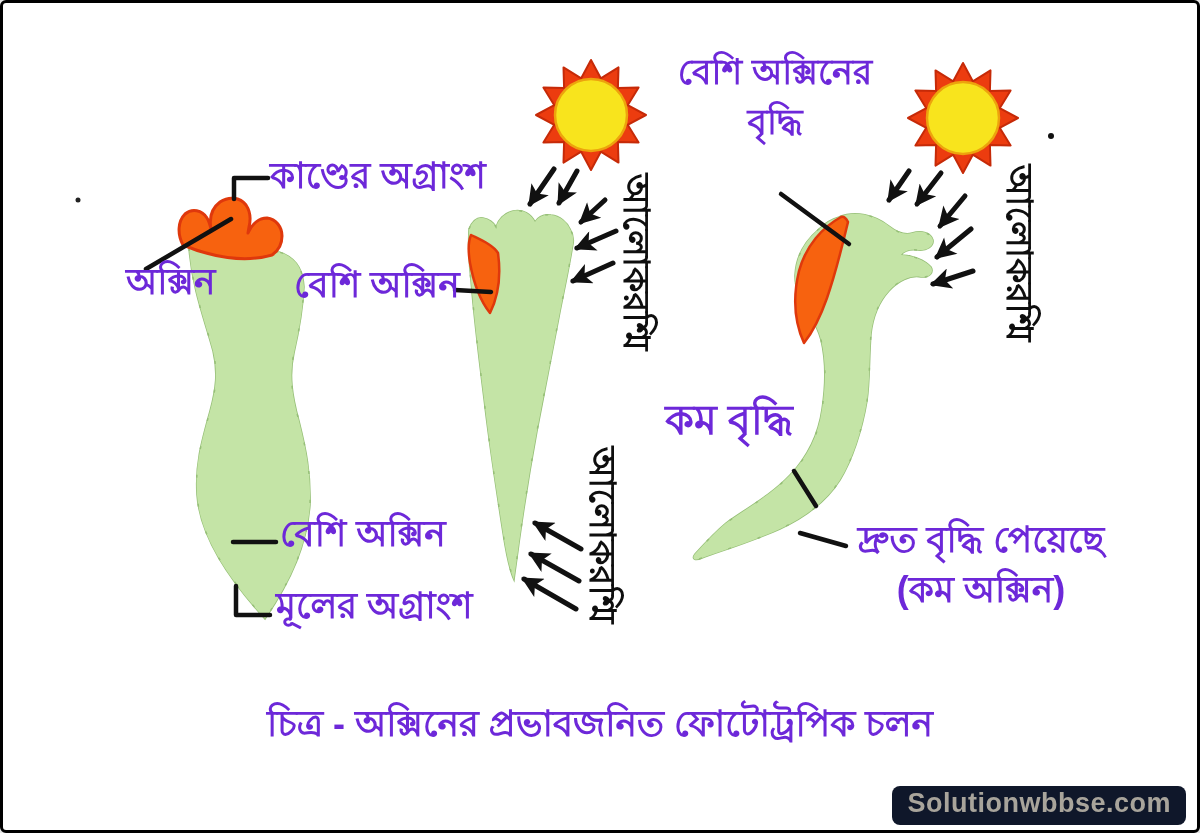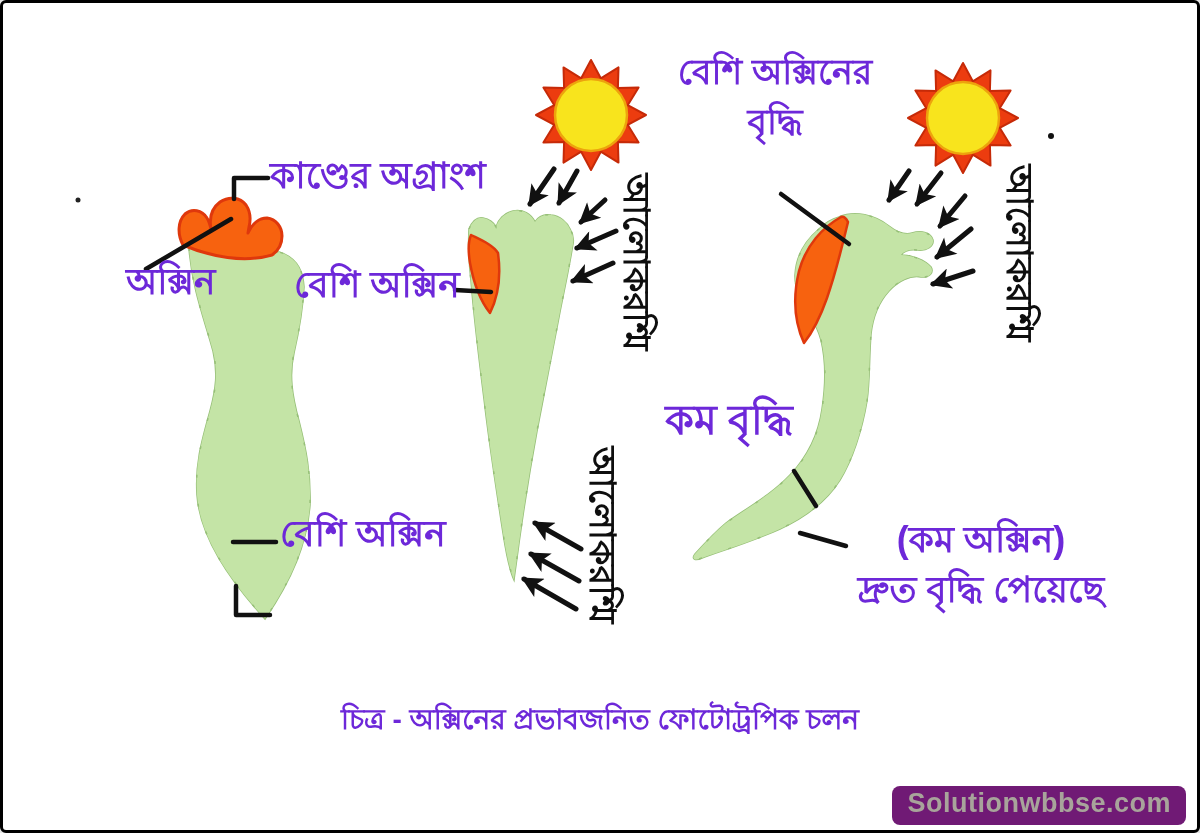--- a/index.html
+++ b/index.html
@@ -29,21 +29,21 @@
     position:absolute;left:0;top:0;
     transform:translate(-50%,-50%) rotate(90deg);
     font-family:"Liberation Sans","DejaVu Sans",sans-serif;
     font-weight:700;color:#0e0e0e;font-size:36px;white-space:nowrap;
   }
   .block{position:absolute;text-align:center;}
   .block .line{white-space:nowrap;}
   #lack-block{left:652px;top:44px;width:240px;font-size:35px;line-height:1.42;}
   #less-growth-block{left:656px;top:388px;width:140px;font-size:41px;line-height:1.42;}
   #fast-growth-block{left:840px;top:512px;width:276px;font-size:36px;line-height:1.4;}
-  #caption{left:0;right:0;top:700px;text-align:center;font-size:28px;}
+  #caption{left:0;right:0;top:700px;text-align:center;font-size:36px;}
   .watermark{
     position:absolute;right:11px;bottom:5px;
     padding:2px 15px 6px;
     border-radius:8px;
     font-size:27px;font-weight:700;letter-spacing:.5px;
     font-family:"Liberation Sans","DejaVu Sans",sans-serif;
   }
 </style>
 </head>
 <body>
@@ -144,20 +144,21 @@
     </g>
 
     <circle cx="75" cy="197" r="2.5" fill="#222"></circle>
     <circle cx="1048" cy="133" r="3" fill="#111"></circle>
   </svg>
 
   <div class="lbl" style="left:267px;top:152px;">কাণ্ডের অগ্রাংশ</div>
   <div class="lbl" style="left:84px;top:258px;margin-left:39px;">অক্সিন</div>
   <div class="lbl" style="left:291px;top:261px;">বেশি অক্সিন</div>
   <div class="lbl" style="left:277px;top:510px;">বেশি অক্সিন</div>
+  <div class="lbl" style="left:273px;top:582px;">মূলের অগ্রাংশ</div>
 
   <div class="vwrap" style="left:631px;top:259px;">
     <div class="vlabel">আলোকরশ্মি</div>
   </div>
   <div class="vwrap" style="left:597px;top:532px;">
     <div class="vlabel">আলোকরশ্মি</div>
   </div>
   <div class="vwrap" style="left:1014px;top:250px;">
     <div class="vlabel">আলোকরশ্মি</div>
   </div>
@@ -165,20 +166,20 @@
   <div class="block lbl" id="lack-block">
     <div class="line">বেশি অক্সিনের</div>
     <div class="line">বৃদ্ধি</div>
   </div>
 
   <div class="block lbl" id="less-growth-block">
     <div class="line">কম বৃদ্ধি</div>
   </div>
 
   <div class="block lbl" id="fast-growth-block">
+    <div class="line">দ্রুত বৃদ্ধি পেয়েছে</div>
     <div class="line">(কম অক্সিন)</div>
-    <div class="line">দ্রুত বৃদ্ধি পেয়েছে</div>
   </div>
 
   <div class="lbl" id="caption">চিত্র - অক্সিনের প্রভাবজনিত ফোটোট্রপিক চলন</div>
 
-  <div class="watermark" style="background: #701a75; color: rgb(168, 164, 155);">Solutionwbbse.com</div>
+  <div class="watermark" style="background: #0f172a; color: rgb(168, 164, 155);">Solutionwbbse.com</div>
 </div>
 
 </body></html>

